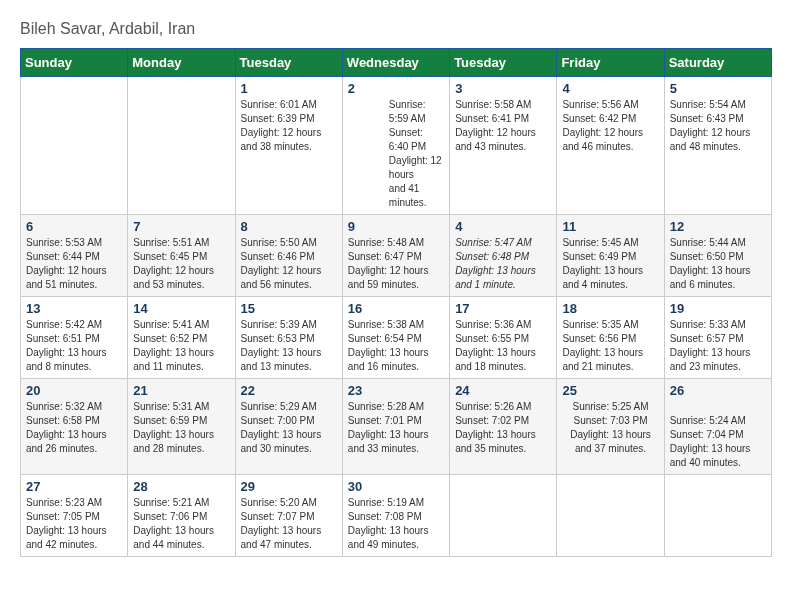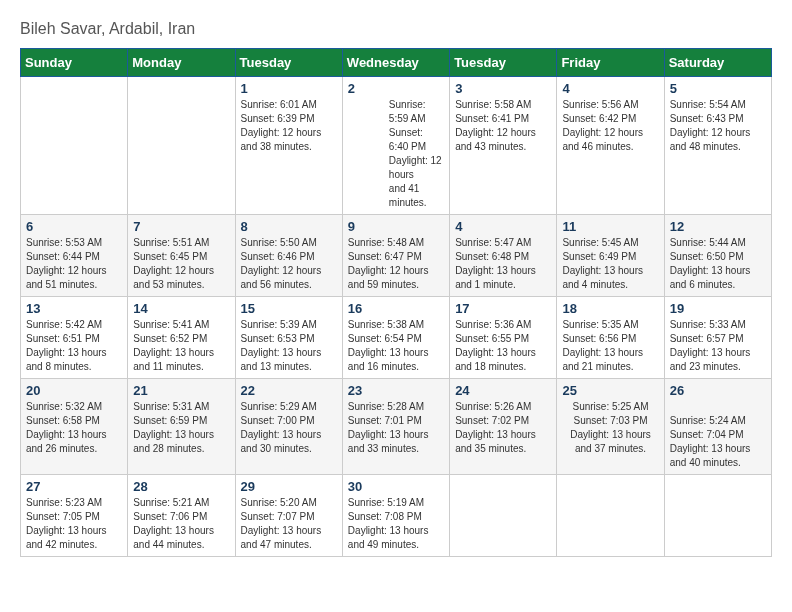--- a/index.html
+++ b/index.html
@@ -176,21 +176,21 @@
         </td>
         <td>
           <div class="day-number">9</div>
           <div class="day-info" style="white-space: pre-line;">Sunrise: 5:48 AM
 Sunset: 6:47 PM
 Daylight: 12 hours
 and 59 minutes.</div>
         </td>
         <td>
           <div class="day-number">4</div>
-          <div class="day-info" style="white-space: pre-line;">Sunrise: 5:47 AM
+          <div class="day-info" style="white-space: pre-line; font-style: italic;">Sunrise: 5:47 AM
 Sunset: 6:48 PM
 Daylight: 13 hours
 and 1 minute.</div>
         </td>
         <td>
           <div class="day-number">11</div>
           <div class="day-info" style="white-space: pre-line;">Sunrise: 5:45 AM
 Sunset: 6:49 PM
 Daylight: 13 hours
 and 4 minutes.</div>

